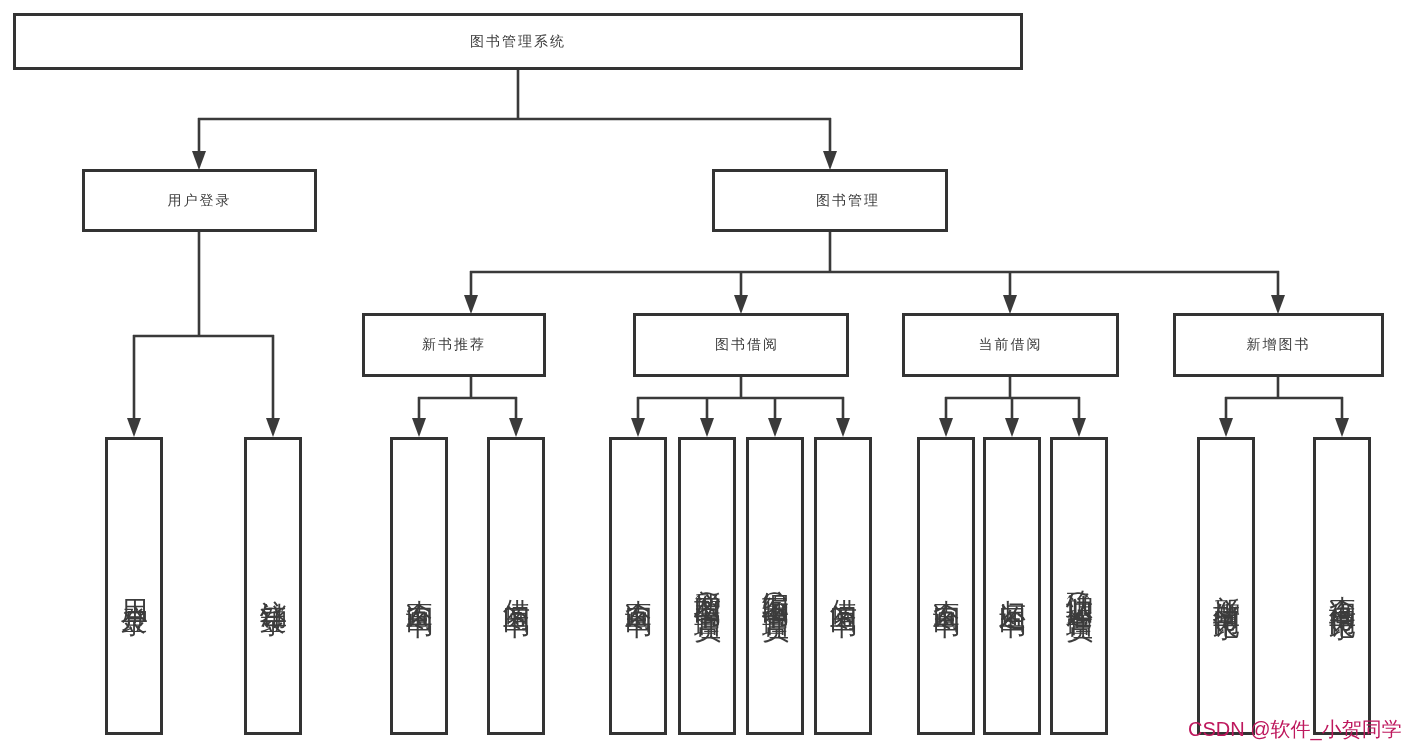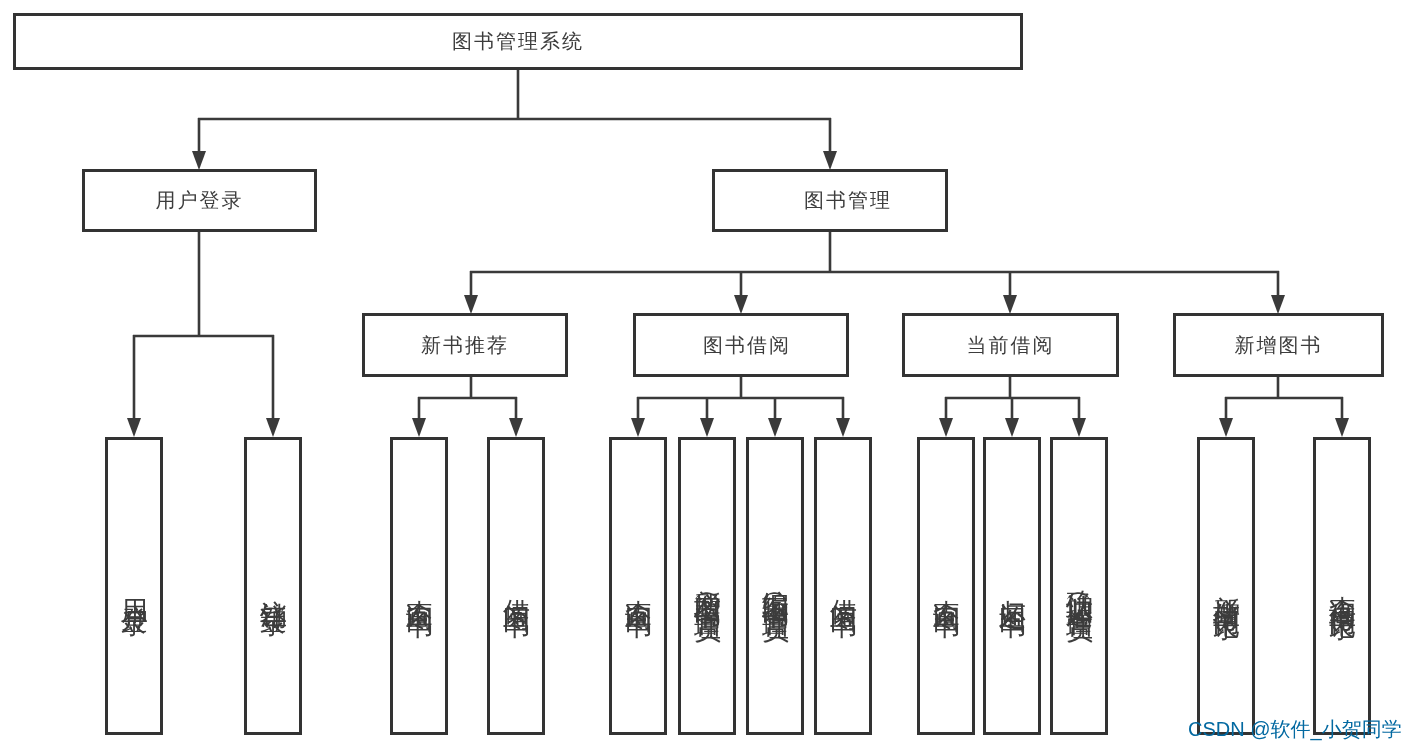--- a/index.html
+++ b/index.html
@@ -15,36 +15,36 @@
     position:absolute;
     box-sizing:border-box;
     border:3px solid #333333;
     background:#ffffff;
     display:flex;
     align-items:center;
     justify-content:center;
     color:#3c3c3c;
   }
   .box.h span{
-    font-size:20px;
+    font-size:14px;
     letter-spacing:2px;
     white-space:nowrap;
   }
   .box.v span{
     writing-mode:vertical-rl;
     text-orientation:mixed;
     font-size:27px;
     letter-spacing:4px;
     line-height:1;
   }
   .watermark{
     position:absolute;
     left:1188px;top:716px;
     font-size:20px;
-    color:#0369a1;
+    color:#be185d;
     white-space:nowrap;
   }
 </style>
 </head>
 <body>
 
 <div class="canvas">
 
   <svg class="connectors" width="1405" height="747" viewBox="0 0 1405 747">
     <g stroke="#3a3a3a" stroke-width="2.6" fill="none">
@@ -90,21 +90,21 @@
     <span>图书管理系统</span>
   </div>
 
   <div class="box h" style="left:82px;top:169px;width:235px;height:63px;">
     <span>用户登录</span>
   </div>
   <div class="box h" style="left:712px;top:169px;width:236px;height:63px;padding-left:36px;">
     <span>图书管理</span>
   </div>
 
-  <div class="box h" style="left:362px;top:313px;width:206px;height:64px;font-family:Liberation Serif, serif;">
+  <div class="box h" style="left:362px;top:313px;width:184px;height:64px;font-family:Liberation Serif, serif;">
     <span>新书推荐</span>
   </div>
   <div class="box h" style="left:633px;top:313px;width:216px;height:64px;padding-left:12px;">
     <span>图书借阅</span>
   </div>
   <div class="box h" style="left:902px;top:313px;width:217px;height:64px;">
     <span>当前借阅</span>
   </div>
   <div class="box h" style="left:1173px;top:313px;width:211px;height:64px;">
     <span>新增图书</span>

